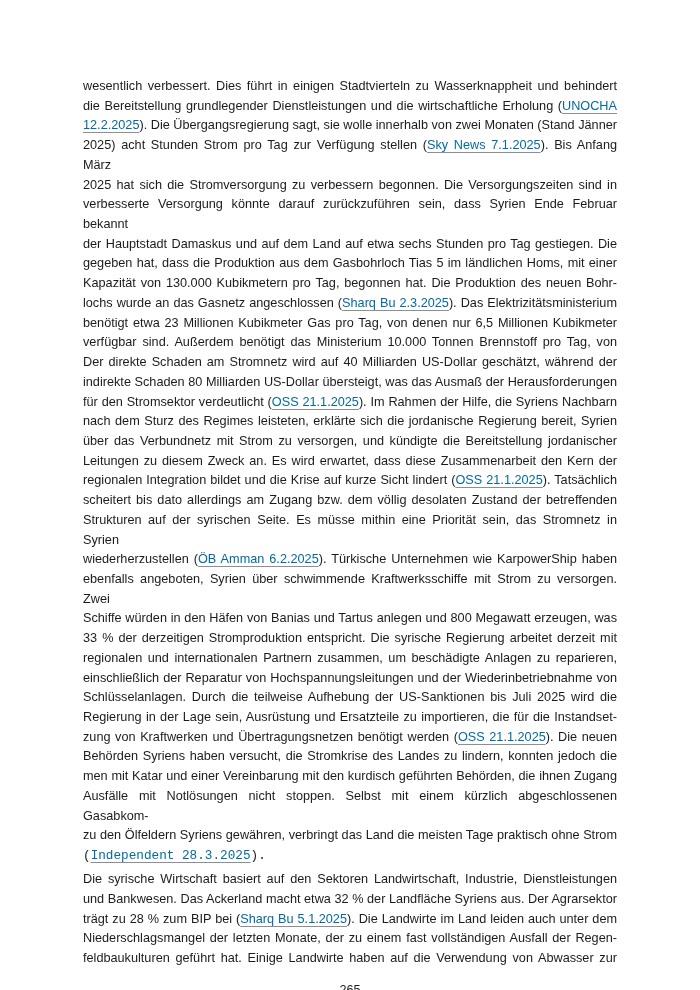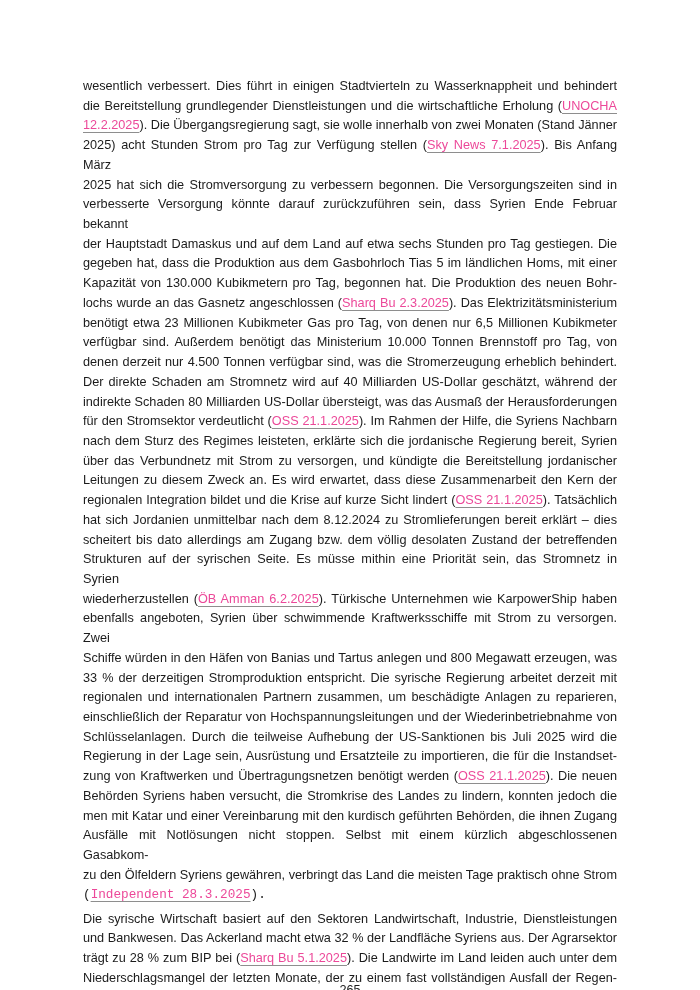--- a/index.html
+++ b/index.html
@@ -24,21 +24,21 @@
   .para + .para { margin-top: 4.5px; }
   .line {
     text-align: justify;
     text-align-last: justify;
   }
   .line.lastline {
     text-align-last: left;
     font-family: Liberation Mono, monospace;
   }
   .cite {
-    color: #ec4899;
+    color: #0369a1;
     text-decoration: underline;
     text-decoration-color: #8e8e8e;
     text-decoration-thickness: 1px;
     text-underline-offset: 3px;
     cursor: pointer;
   }
   .footer {
     position: absolute;
     left: 0;
     top: 981px;
@@ -60,29 +60,27 @@
         <div class="line"><span class="cite">12.2.2025</span>). Die Übergangsregierung sagt, sie wolle innerhalb von zwei Monaten (Stand Jänner</div>
         <div class="line">2025) acht Stunden Strom pro Tag zur Verfügung stellen (<span class="cite">Sky News 7.1.2025</span>). Bis Anfang März</div>
         <div class="line">2025 hat sich die Stromversorgung zu verbessern begonnen. Die Versorgungszeiten sind in</div>
         <div class="line">verbesserte Versorgung könnte darauf zurückzuführen sein, dass Syrien Ende Februar bekannt</div>
         <div class="line">der Hauptstadt Damaskus und auf dem Land auf etwa sechs Stunden pro Tag gestiegen. Die</div>
         <div class="line">gegeben hat, dass die Produktion aus dem Gasbohrloch Tias 5 im ländlichen Homs, mit einer</div>
         <div class="line">Kapazität von 130.000 Kubikmetern pro Tag, begonnen hat. Die Produktion des neuen Bohr-</div>
         <div class="line">lochs wurde an das Gasnetz angeschlossen (<span class="cite">Sharq Bu 2.3.2025</span>). Das Elektrizitätsministerium</div>
         <div class="line">benötigt etwa 23 Millionen Kubikmeter Gas pro Tag, von denen nur 6,5 Millionen Kubikmeter</div>
         <div class="line">verfügbar sind. Außerdem benötigt das Ministerium 10.000 Tonnen Brennstoff pro Tag, von</div>
-        <div class="line">denen derzeit nur 4.500 Tonnen verfügbar sind, was die Stromerzeugung erheblich behindert.</div>
         <div class="line">Der direkte Schaden am Stromnetz wird auf 40 Milliarden US-Dollar geschätzt, während der</div>
         <div class="line">indirekte Schaden 80 Milliarden US-Dollar übersteigt, was das Ausmaß der Herausforderungen</div>
         <div class="line">für den Stromsektor verdeutlicht (<span class="cite">OSS 21.1.2025</span>). Im Rahmen der Hilfe, die Syriens Nachbarn</div>
         <div class="line">nach dem Sturz des Regimes leisteten, erklärte sich die jordanische Regierung bereit, Syrien</div>
         <div class="line">über das Verbundnetz mit Strom zu versorgen, und kündigte die Bereitstellung jordanischer</div>
         <div class="line">Leitungen zu diesem Zweck an. Es wird erwartet, dass diese Zusammenarbeit den Kern der</div>
         <div class="line">regionalen Integration bildet und die Krise auf kurze Sicht lindert (<span class="cite">OSS 21.1.2025</span>). Tatsächlich</div>
-        <div class="line">hat sich Jordanien unmittelbar nach dem 8.12.2024 zu Stromlieferungen bereit erklärt – dies</div>
         <div class="line">scheitert bis dato allerdings am Zugang bzw. dem völlig desolaten Zustand der betreffenden</div>
         <div class="line">Strukturen auf der syrischen Seite. Es müsse mithin eine Priorität sein, das Stromnetz in Syrien</div>
         <div class="line">wiederherzustellen (<span class="cite">ÖB Amman 6.2.2025</span>). Türkische Unternehmen wie KarpowerShip haben</div>
         <div class="line">ebenfalls angeboten, Syrien über schwimmende Kraftwerksschiffe mit Strom zu versorgen. Zwei</div>
         <div class="line">Schiffe würden in den Häfen von Banias und Tartus anlegen und 800 Megawatt erzeugen, was</div>
         <div class="line">33 % der derzeitigen Stromproduktion entspricht. Die syrische Regierung arbeitet derzeit mit</div>
         <div class="line">regionalen und internationalen Partnern zusammen, um beschädigte Anlagen zu reparieren,</div>
         <div class="line">einschließlich der Reparatur von Hochspannungsleitungen und der Wiederinbetriebnahme von</div>
         <div class="line">Schlüsselanlagen. Durch die teilweise Aufhebung der US-Sanktionen bis Juli 2025 wird die</div>
         <div class="line">Regierung in der Lage sein, Ausrüstung und Ersatzteile zu importieren, die für die Instandset-</div>

